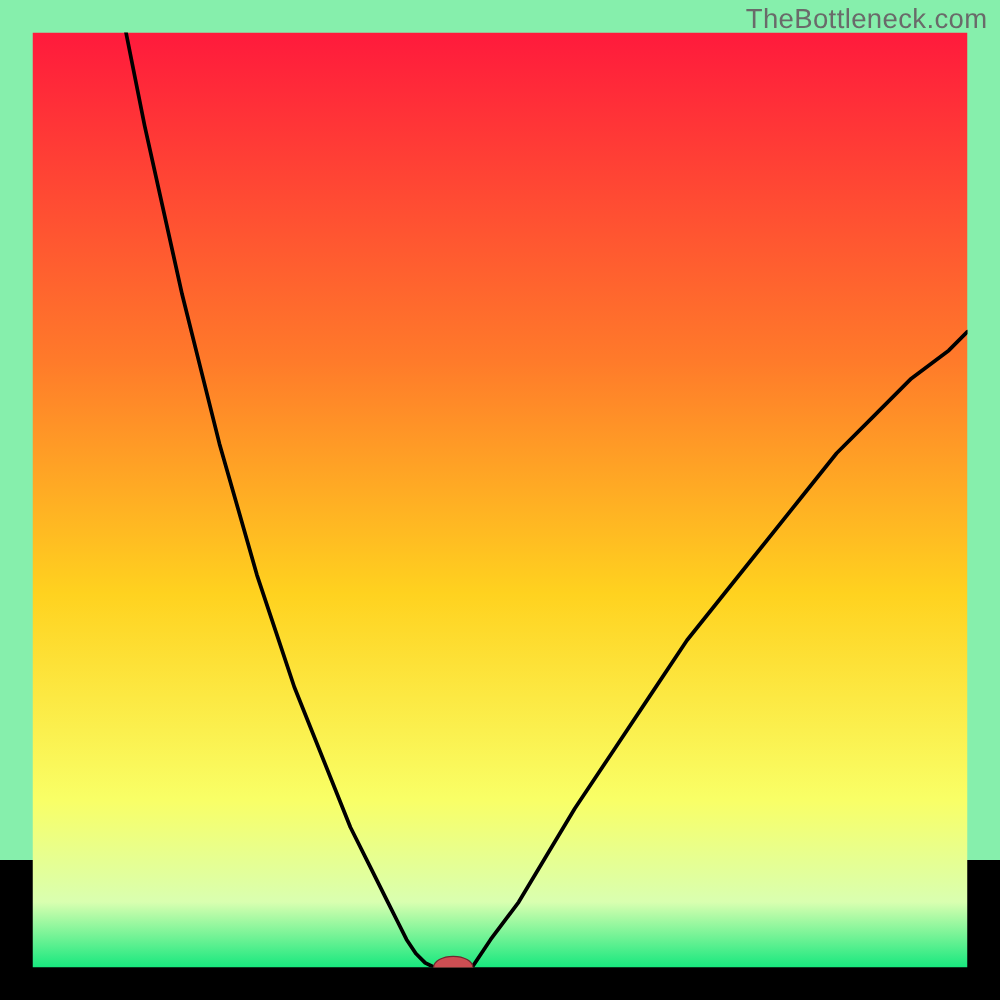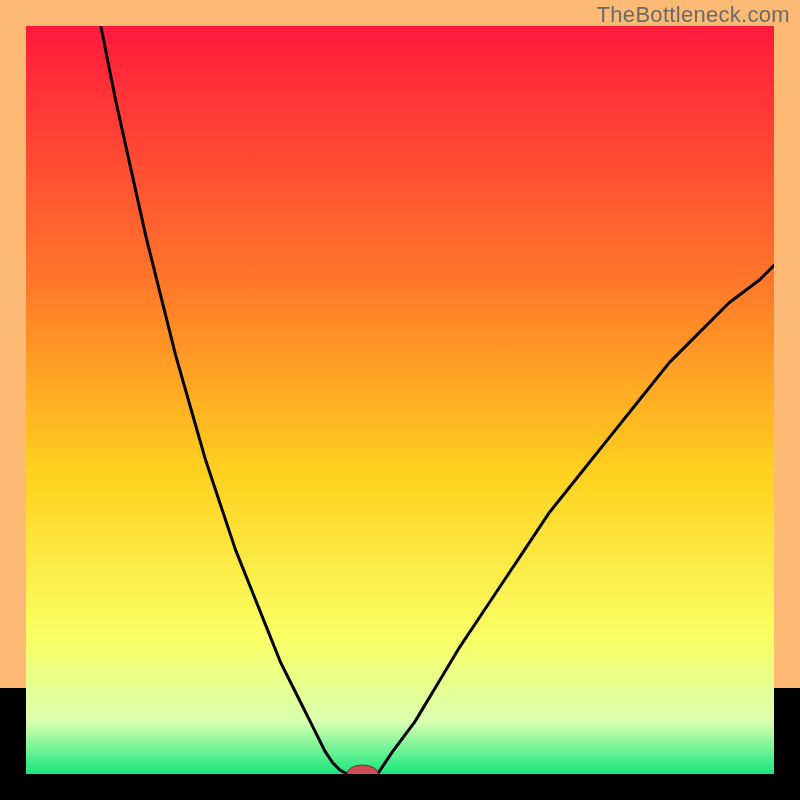--- a/index.html
+++ b/index.html
@@ -8,21 +8,21 @@
     width: 800px;
     height: 800px;
     background: #000;
     overflow: hidden;
     font-family: Arial, Helvetica, sans-serif;
   }
   .outer {
     position: relative;
     width: 800px;
     height: 688px;
-    background: #fdba74;
+    background: #86efac;
   }
   .watermark {
     position: absolute;
     top: 2px;
     right: 10px;
     color: #6a6a6a;
     font-size: 22px;
     font-weight: 500;
     letter-spacing: 0.3px;
     z-index: 10;

